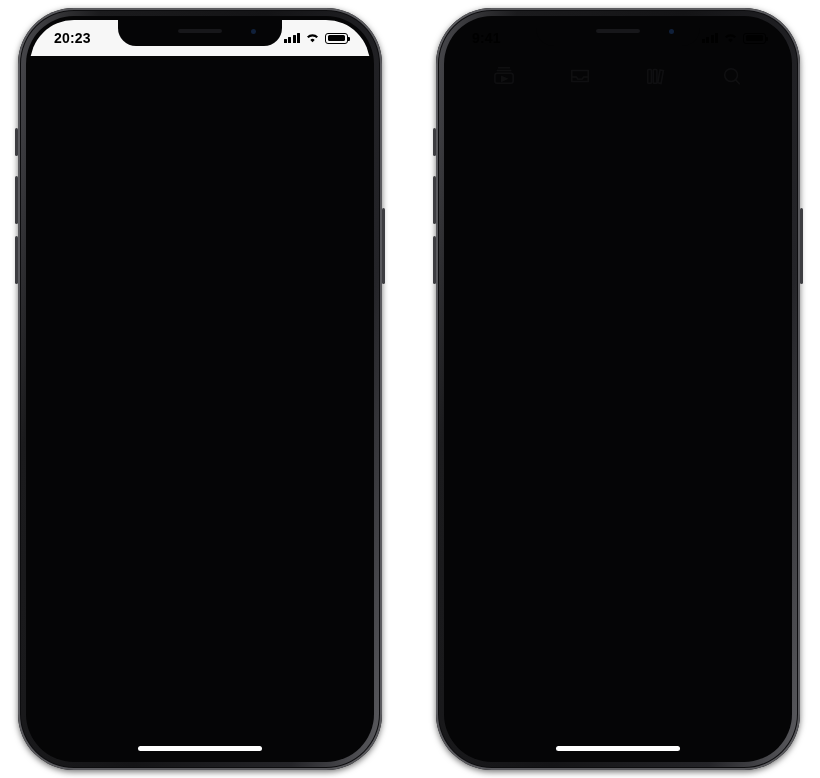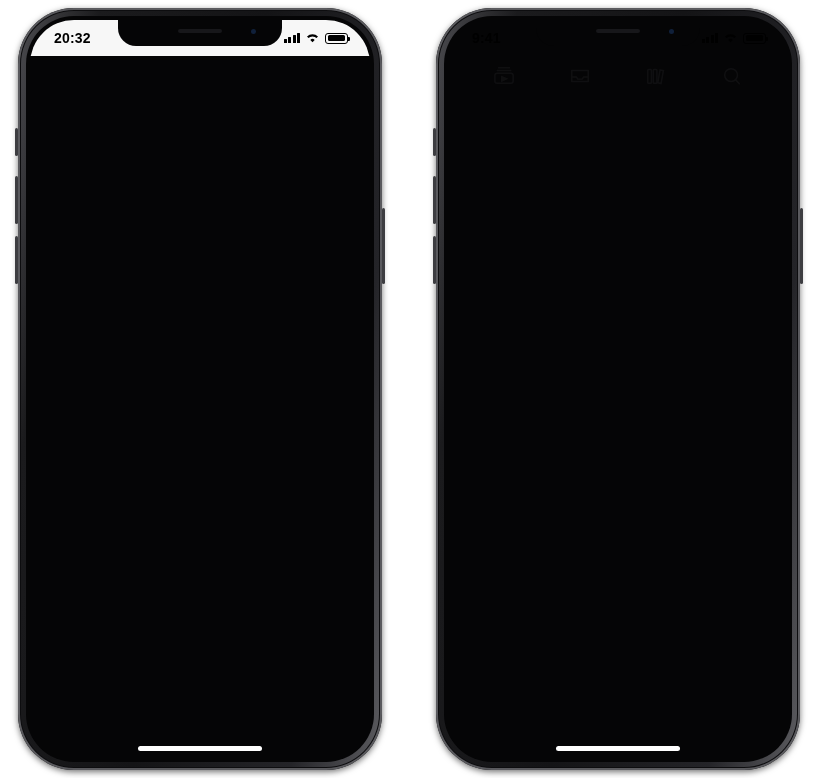--- a/index.html
+++ b/index.html
@@ -170,21 +170,21 @@
   <div class="phone phone-left">
     <div class="side-btn" style="left:-3px;top:120px;height:28px;"></div>
     <div class="side-btn" style="left:-3px;top:168px;height:48px;"></div>
     <div class="side-btn" style="left:-3px;top:228px;height:48px;"></div>
     <div class="side-btn" style="right:-3px;top:200px;height:76px;"></div>
 
     <div class="screen">
       <div class="l-screen">
 
         <div class="statusbar l-statusbar">
-          <div class="sb-time">20:32</div>
+          <div class="sb-time">20:23</div>
           <div class="sb-icons">
             <div class="bars">
                 <i></i>
                 <i></i>
                 <i></i>
                 <i></i>
               </div>
             <div class="wifi">
               <svg width="15" height="11" viewBox="0 0 16 12">
                   <path d="M8 11.2 5.6 8.6a3.4 3.4 0 0 1 4.8 0L8 11.2zM3.6 6.6 2 4.9a8.6 8.6 0 0 1 12 0l-1.6 1.7a6.3 6.3 0 0 0-8.8 0z"></path>

